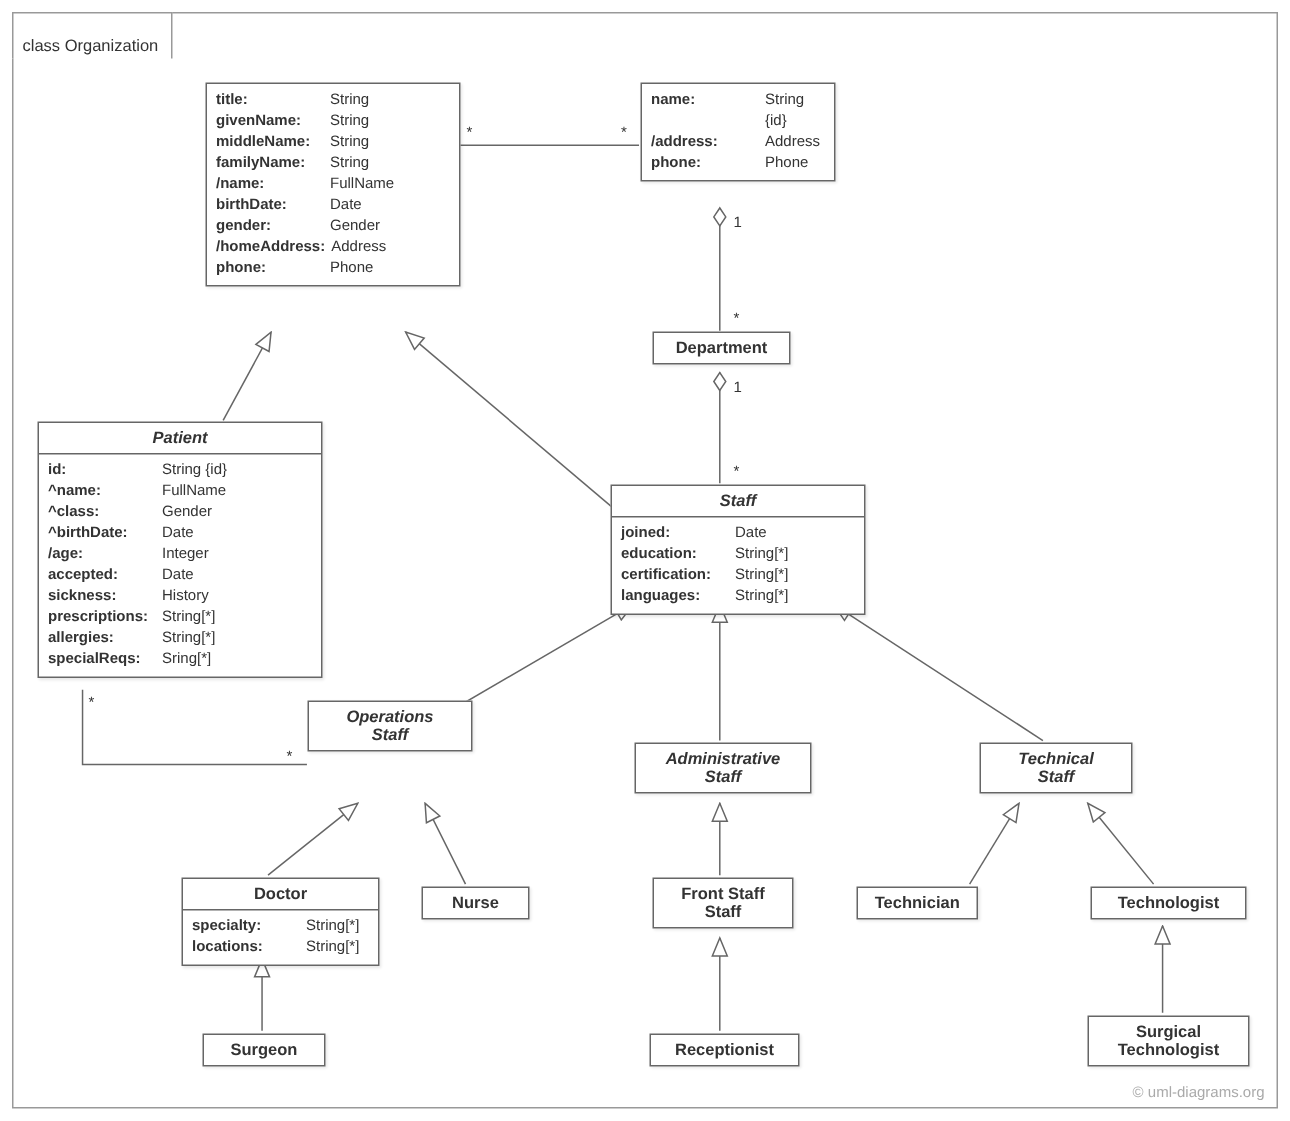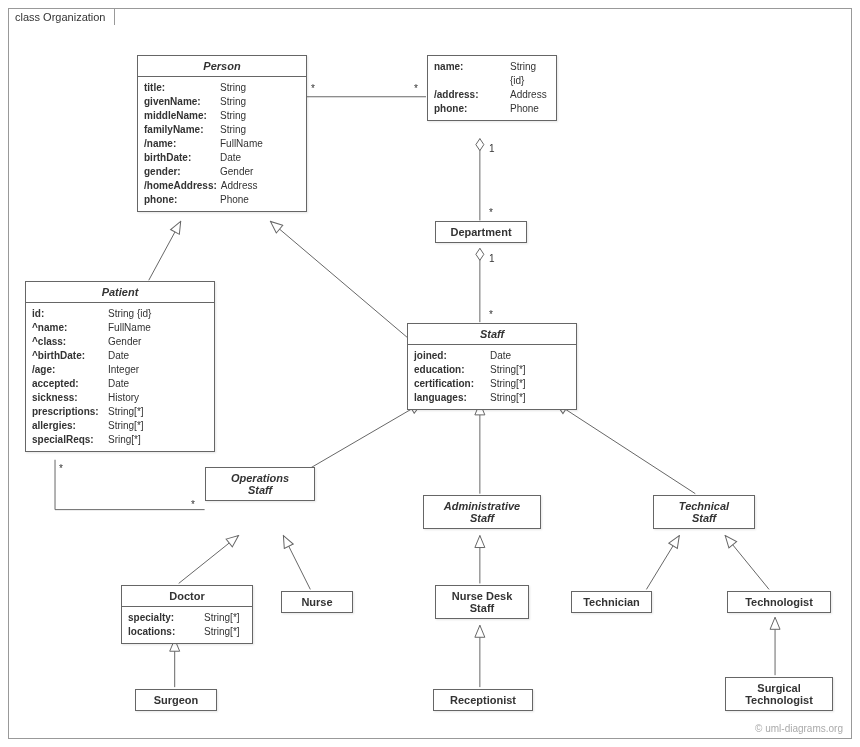--- a/index.html
+++ b/index.html
@@ -18,21 +18,21 @@
     border: 1px solid #999;
     background: #fff;
   }
   .frame-tab {
     position: absolute;
     top: -1px;
     left: -1px;
     border: 1px solid #999;
     border-bottom: none;
     background: #fff;
-    padding: 2px 8px 2px 6px;
+    padding: 16px 8px 2px 6px;
     font-size: 11px;
     display: flex;
     align-items: center;
     gap: 4px;
     justify-content: center;
   }
   .frame-tab::after {
     content: "";
     position: absolute;
     right: -8px;
@@ -154,21 +154,20 @@
   <span class="mult" style="left:302px;top:74px">*</span>
   <span class="mult" style="left:405px;top:74px">*</span>
   <span class="mult" style="left:480px;top:134px">1</span>
   <span class="mult" style="left:480px;top:198px">*</span>
   <span class="mult" style="left:480px;top:244px">1</span>
   <span class="mult" style="left:480px;top:300px">*</span>
   <span class="mult" style="left:50px;top:454px">*</span>
   <span class="mult" style="left:182px;top:490px">*</span>
 
   <div class="cls" style="left:128px;top:46px;width:170px">
-    <div class="cls-name">Person</div>
     <div class="cls-attrs">
         <div class="attr-row">
           <span class="attr-name">title:</span>
           <span class="attr-type">String</span>
         </div>
         <div class="attr-row">
           <span class="attr-name">givenName:</span>
           <span class="attr-type">String</span>
         </div>
         <div class="attr-row">
@@ -325,21 +324,21 @@
         </div>
       </div>
   </div>
 
   <div class="cls" style="left:272px;top:582px;width:72px">
     <div class="cls-name no-attrs" style="font-style:normal">Nurse</div>
   </div>
 
   <div class="cls" style="left:426px;top:576px;width:94px">
     <div class="cls-name no-attrs" style="font-style:normal">
-      <span>Nurse Desk</span><br>
+      <span>Front Staff</span><br>
       <span>Staff</span>
     </div>
   </div>
 
   <div class="cls" style="left:562px;top:582px;width:81px">
     <div class="cls-name no-attrs" style="font-style:normal">Technician</div>
   </div>
 
   <div class="cls" style="left:718px;top:582px;width:104px">
     <div class="cls-name no-attrs" style="font-style:normal">Technologist</div>

